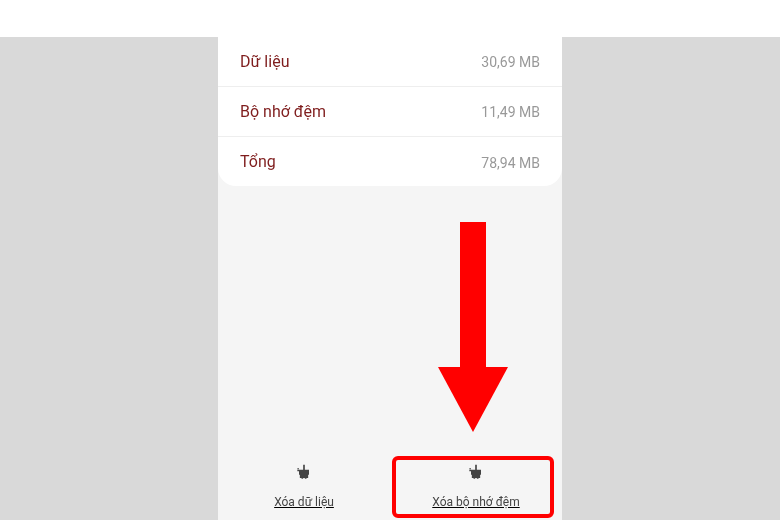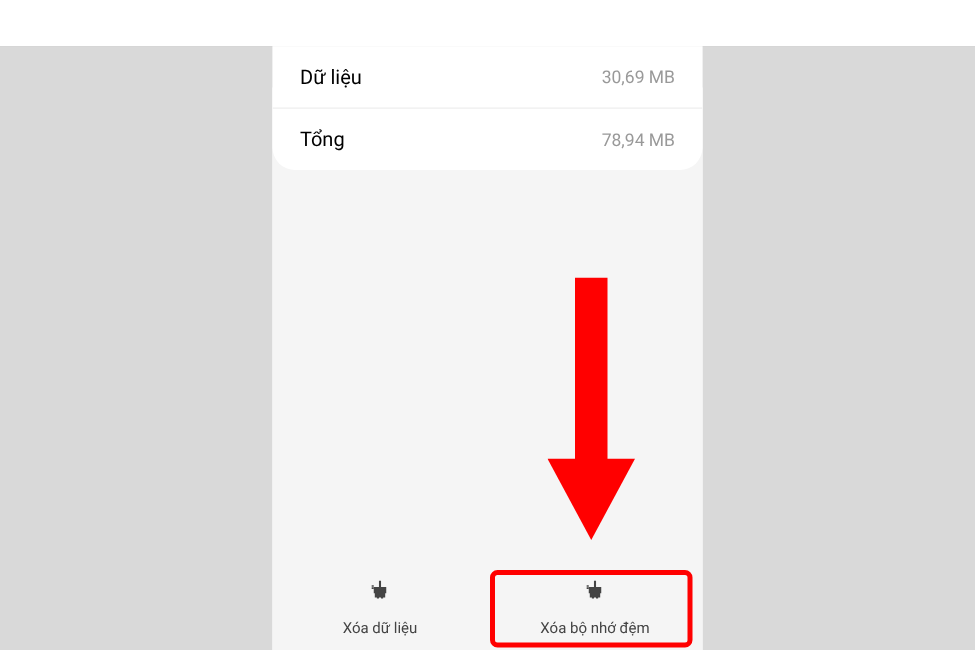--- a/index.html
+++ b/index.html
@@ -62,41 +62,42 @@
       align-items: center;
       padding: 15px 22px;
       border-bottom: 1px solid #eee;
     }
     .info-row:last-child {
       border-bottom: none;
       align-items: flex-end;
     }
     .info-label {
       font-size: 16px;
-      color: #000000;
+      color: #7f1d1d;
     }
     .info-value {
       font-size: 14px;
       color: #999;
     }
     .bottom-actions {
       position: absolute;
       bottom: 0;
       left: 0;
       right: 0;
       display: flex;
       height: 68px;
     }
     .action-button {
       flex: 1;
       display: flex;
       flex-direction: column;
       align-items: center;
       justify-content: center;
       gap: 12px;
+      text-decoration: underline;
     }
     .action-icon {
       width: 20px;
       height: 20px;
       display: flex;
       align-items: center;
       justify-content: center;
     }
     .action-label {
       font-size: 12px;
@@ -120,20 +121,24 @@
 
 <div class="gray-bar-top"></div>
 <div class="gray-block-left"></div>
 <div class="gray-block-right"></div>
 
 <div class="phone-screen">
   <div class="info-card">
     <div class="info-row">
       <span class="info-label">Dữ liệu</span>
       <span class="info-value">30,69 MB</span>
+    </div>
+    <div class="info-row">
+      <span class="info-label">Bộ nhớ đệm</span>
+      <span class="info-value">11,49 MB</span>
     </div>
     <div class="info-row">
       <span class="info-label">Tổng</span>
       <span class="info-value">78,94 MB</span>
     </div>
   </div>
 
   <div class="bottom-actions">
     <div class="action-button">
       <span class="action-icon">

